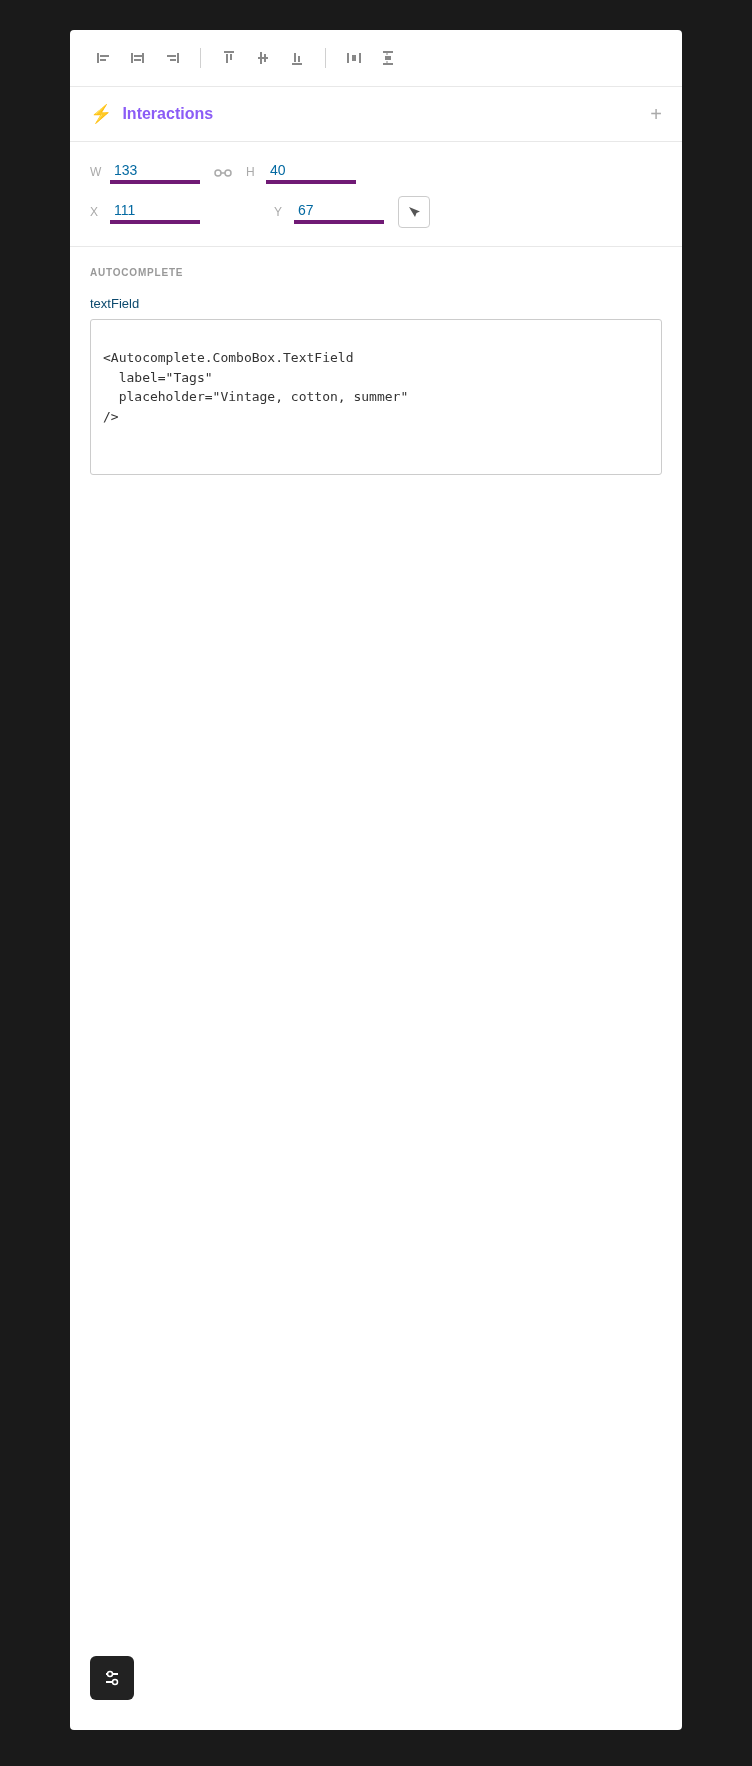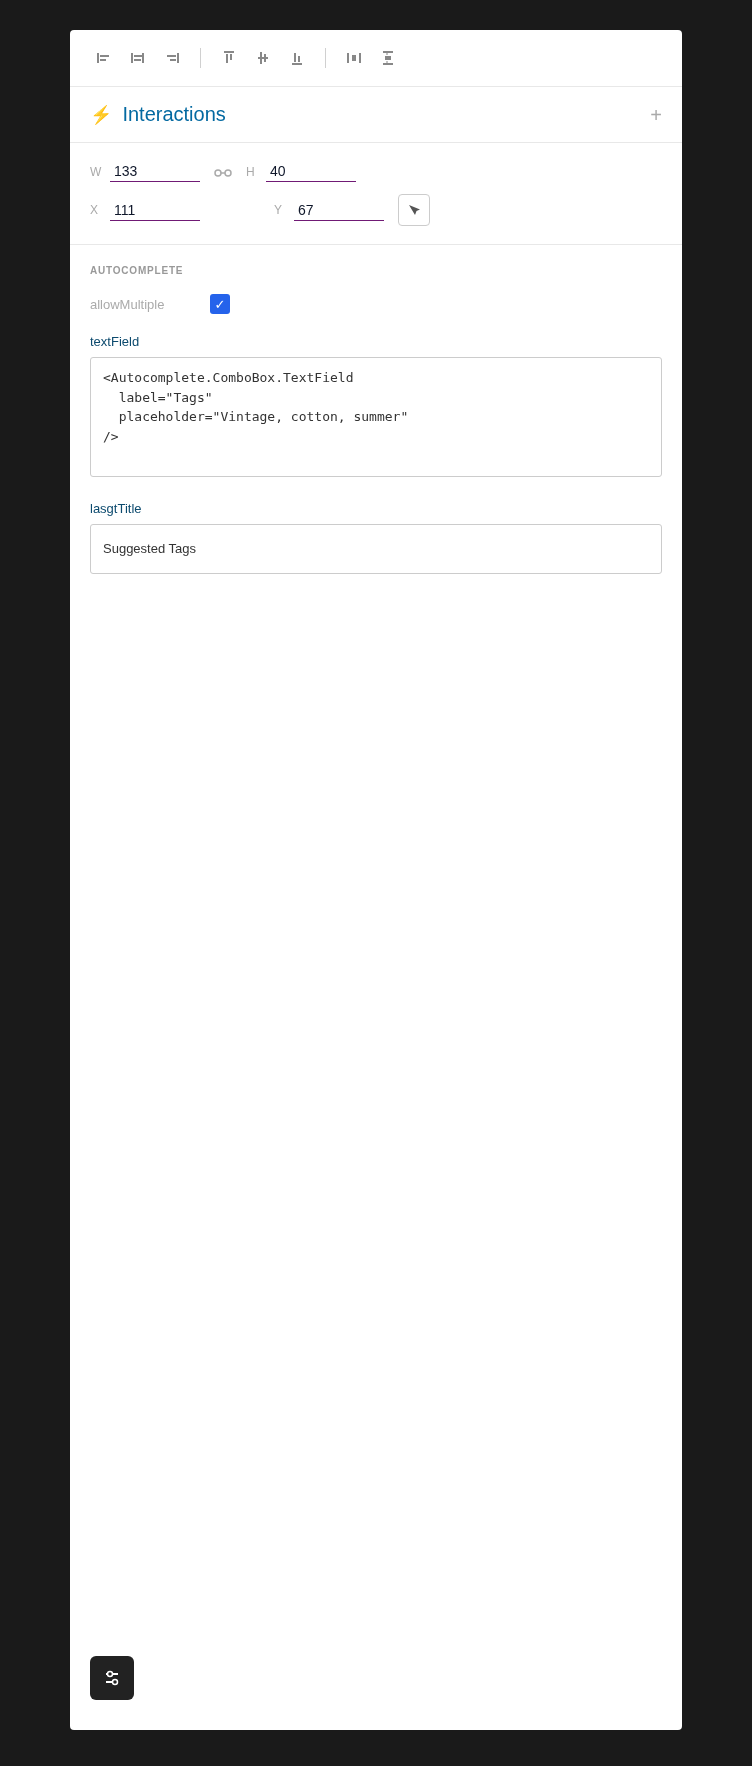--- a/index.html
+++ b/index.html
@@ -57,23 +57,23 @@
       align-items: center;
       padding: 16px 20px;
       border-bottom: 1px solid #e8e8e8;
     }
     .section-header .lightning {
       color: #333;
       font-size: 18px;
       margin-right: 10px;
     }
     .section-header .title {
-      font-size: 20px;
-      font-weight: 400;
-      color: #0369a1;
+      font-size: 16px;
+      font-weight: 700;
+      color: #8b5cf6;
       flex: 1;
     }
     .section-header .add-btn {
       color: #aaa;
       font-size: 20px;
       cursor: pointer;
       line-height: 1;
     }
 
     
@@ -89,23 +89,23 @@
     .dims-row:last-child { margin-bottom: 0; }
     .dim-label {
       font-size: 12px;
       color: #aaa;
       margin-right: 6px;
       width: 14px;
     }
     .dim-input {
       width: 90px;
       border: none;
-      border-bottom: 1px solid #701a75;
+      border-bottom: 4px solid #701a75;
       font-size: 14px;
-      color: #0f172a;
+      color: #0369a1;
       padding: 2px 4px;
       outline: none;
       background: transparent;
     }
     .link-icon {
       margin: 0 14px;
       color: #aaa;
       font-size: 14px;
     }
     .cursor-btn {
@@ -162,21 +162,21 @@
     }
     .prop-field-label {
       font-size: 13px;
       color: #0c4a6e;
       margin-bottom: 8px;
     }
     .code-textarea {
       width: 100%;
       border: 1px solid #ccc;
       border-radius: 3px;
-      padding: 10px 12px;
+      padding: 28px 12px;
       font-size: 13px;
       font-family: monospace;
       color: #333;
       line-height: 1.5;
       resize: none;
       outline: none;
       background: #fff;
       min-height: 110px;
     }
     .text-input {
@@ -318,39 +318,29 @@
         <svg width="14" height="14" viewBox="0 0 14 14" fill="none">
           <path d="M2 2L8 12L9.5 8L13 6.5L2 2Z" fill="#555"></path>
         </svg>
       </div>
     </div>
   </div>
 
   <div class="props-section">
     <div class="section-label">AUTOCOMPLETE</div>
 
-    <div class="prop-row">
-      <span class="prop-label">allowMultiple</span>
-      <div class="checkbox">
-        <span class="checkbox-check">✓</span>
-      </div>
-    </div>
 
     <div class="field-group">
       <div class="prop-field-label">textField</div>
       <textarea class="code-textarea" rows="5" style="">&lt;Autocomplete.ComboBox.TextField
   label="Tags"
   placeholder="Vintage, cotton, summer"
 /&gt;</textarea>
     </div>
 
-    <div class="field-group">
-      <div class="prop-field-label">lasgtTitle</div>
-      <input type="text" class="text-input" value="Suggested Tags" style="">
-    </div>
   </div>
 
   <div class="bottom-btn">
     <svg width="20" height="20" viewBox="0 0 20 20" fill="none">
       <line x1="4" y1="6" x2="16" y2="6" stroke="white" stroke-width="2"></line>
       <line x1="4" y1="14" x2="16" y2="14" stroke="white" stroke-width="2"></line>
       <circle cx="8" cy="6" r="2.5" fill="#222" stroke="white" stroke-width="1.5"></circle>
       <circle cx="13" cy="14" r="2.5" fill="#222" stroke="white" stroke-width="1.5"></circle>
     </svg>
   </div>

